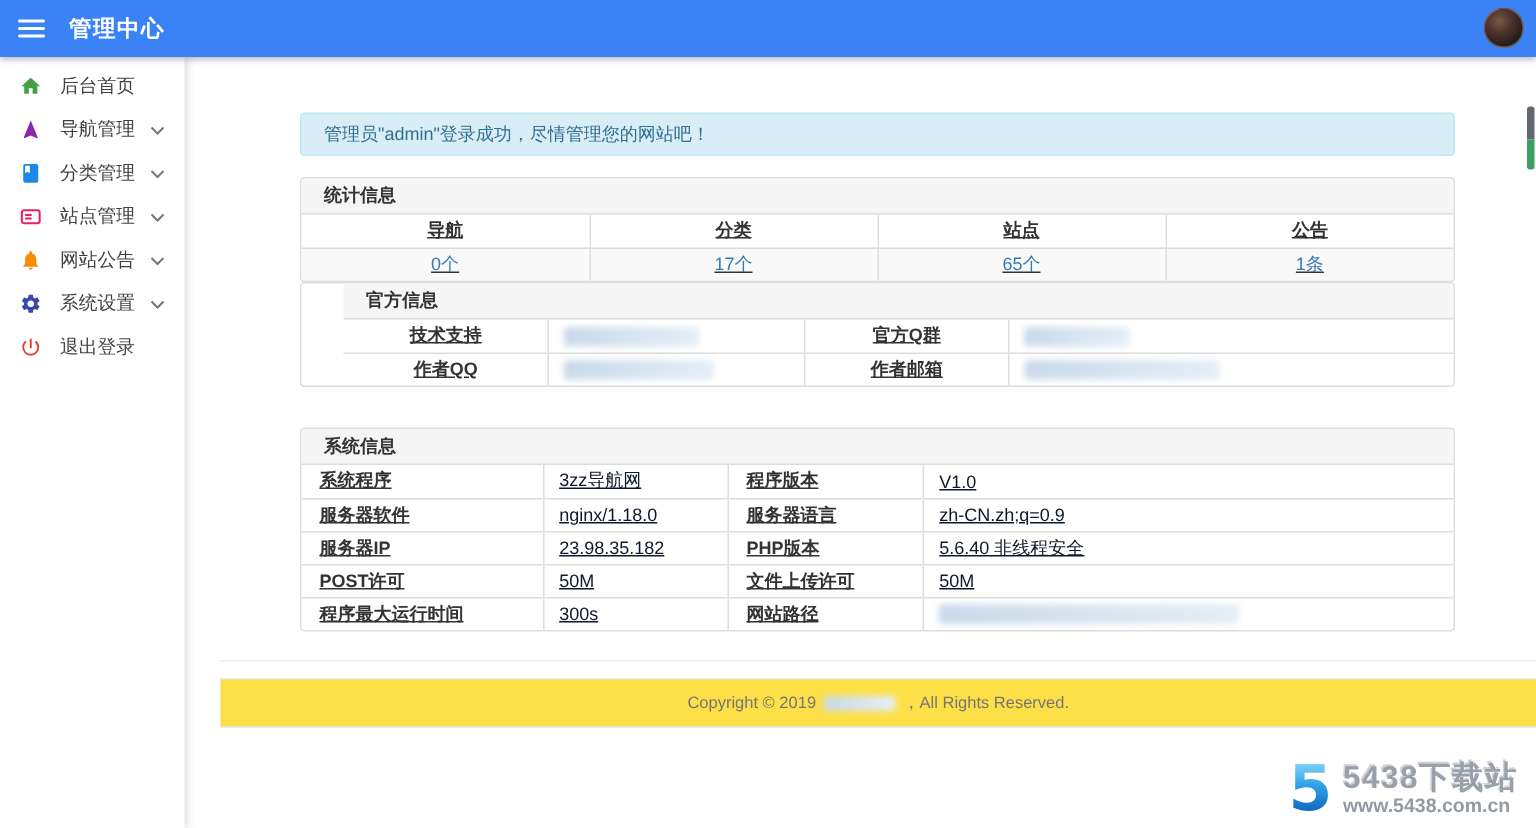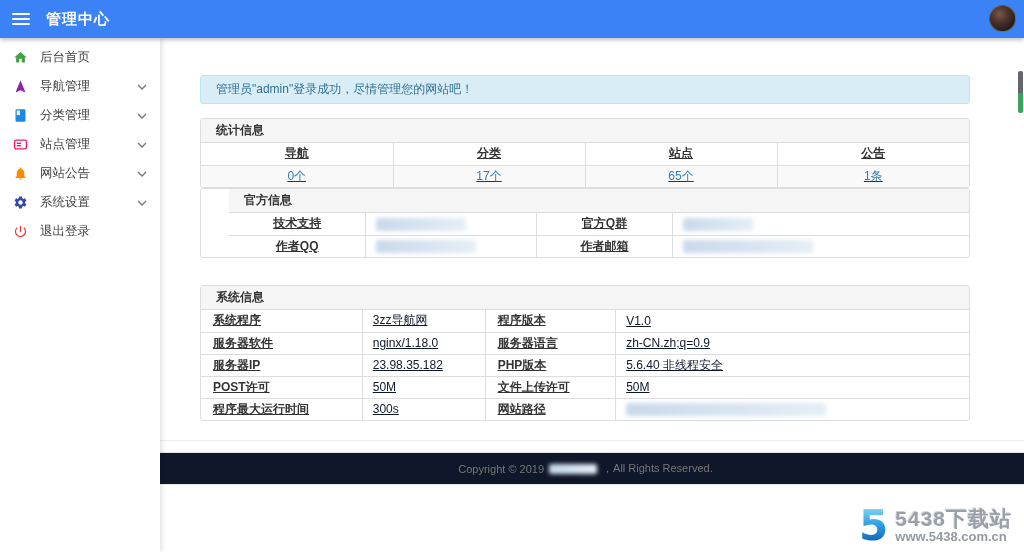--- a/index.html
+++ b/index.html
@@ -19,21 +19,21 @@
   .hamburger { width:20px; margin-left:12px; cursor:pointer; display:flex; flex-direction:column; gap:3px; }
   .hamburger span { display:block; height:2px; width:18px; background:#fff; border-radius:1px; }
   .header-title { color:#fff; font-size:15px; font-weight:bold; margin-left:14px; letter-spacing:1px; }
   .avatar {
     position:absolute; right:8px; top:5px; width:27px; height:27px; border-radius:50%;
     background: radial-gradient(circle at 38% 32%, #7a5a48 0%, #4e342e 35%, #191513 85%);
     border:1px solid rgba(255,255,255,.25); cursor:pointer;
   }
   
   .sidebar {
-    position:absolute; top:38px; left:0; width:160px; height:514px;
+    position:absolute; top:38px; left:0; width:123px; height:514px;
     background:#fff; box-shadow:2px 0 5px rgba(0,0,0,.12); z-index:10; padding-top:5px;
   }
   .side-item { height:29px; display:flex; align-items:center; padding:0 13px; cursor:pointer; }
   .side-icon { width:15px; height:15px; flex:0 0 15px; }
   .side-label { font-size:12.5px; color:#424242; margin-left:12px; white-space:nowrap; }
   .side-chevron { margin-left:auto; }
   
   .alert {
     position:absolute; left:200px; top:75px; width:770px; height:29px;
     background:#d9edf7; border:1px solid #bce8f1; border-radius:3px;
@@ -63,21 +63,21 @@
   td.val { color:#0f172a; text-align:left; }
   .redact {
     display:inline-block; height:13px; border-radius:2px; vertical-align:middle;
     background:linear-gradient(90deg,#c9d9ea,#d9e6f2 60%,#e6eef6); filter:blur(2px);
   }
   .w70{width:70px} .w90{width:90px} .w100{width:100px} .w130{width:130px} .w200{width:200px} .w48{width:48px; height:10px;}
   
   .content-line { position:absolute; left:147px; right:0; top:440px; border-top:1px solid #ededed; }
   .footer {
     position:absolute; left:147px; right:0; top:452px; height:33px;
-    border-top:1px solid #e7e7e7; border-bottom:1px solid #e7e7e7; background:#0f172a;
+    border-top:1px solid #e7e7e7; border-bottom:1px solid #e7e7e7; background:#fde047;
     display:flex; align-items:center; justify-content:center; gap:5px;
     font-size:11px; color:#767676;
   }
   
   .watermark { position:absolute; right:12px; bottom:6px; display:flex; align-items:center; gap:7px; }
   .wm-logo {
     font-size:42px; font-weight:bold; line-height:40px; font-family:"DejaVu Sans",sans-serif;
     background:linear-gradient(180deg,#8edcfa 0%,#2e9fe8 45%,#0a57b0 100%);
     -webkit-background-clip:text; background-clip:text; color:transparent;
   }

